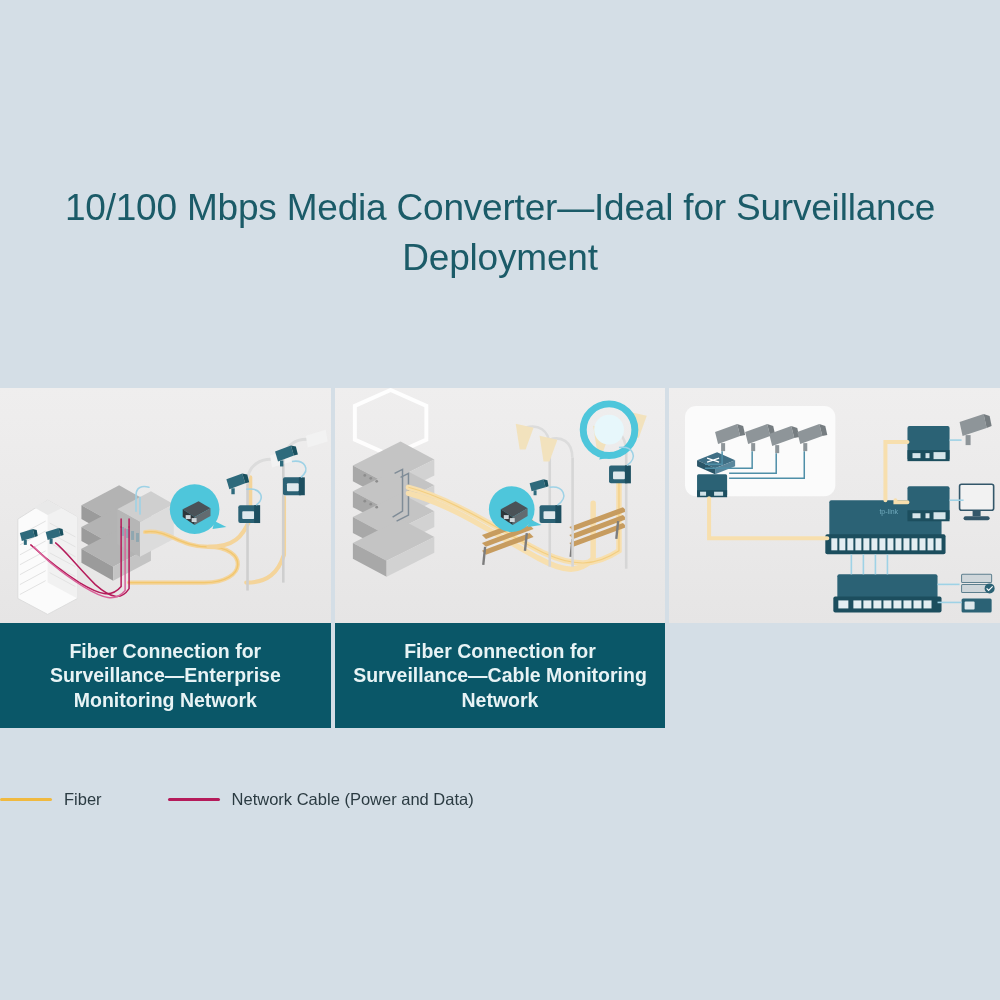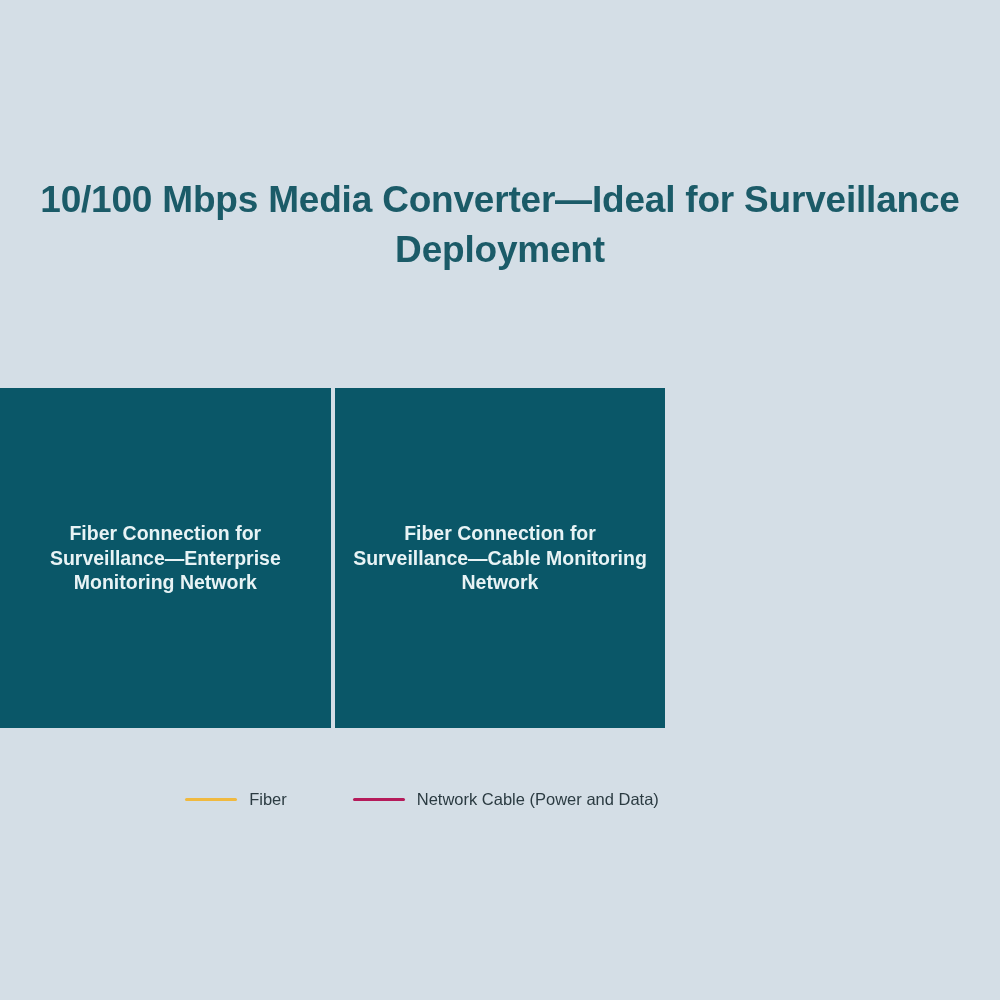--- a/index.html
+++ b/index.html
@@ -6,32 +6,32 @@
   html, body {
     width: 1000px; height: 1000px;
     background: #d4dee6;
     font-family: "Liberation Sans", sans-serif;
     overflow: hidden;
   }
   .page { position: relative; width: 1000px; height: 1000px; background: #d4dee6; }
 
   
   .title {
-    position: absolute; left: 0; top: 175px; width: 1000px;
+    position: absolute; left: 0; top: 183px; width: 1000px;
     text-align: center;
-    font-size: 37px; line-height: 50px; font-weight: 700;
+    font-size: 37px; line-height: 50px; font-weight: 400;
     color: #1b5b68; letter-spacing: -0.2px;
   }
 
   
   .strip {
     position: absolute; left: 0; top: 388px; width: 1000px; height: 340px;
     display: flex; gap: 4px;
   }
-  .panel { position: relative; flex: 1 1 0; display: flex; flex-direction: row; }
+  .panel { position: relative; flex: 1 1 0; display: flex; flex-direction: column; }
   .panel-art {
     position: relative; height: 235px; overflow: hidden;
     background: #ecebeb;
   }
   .panel-art::after{
     content:""; position:absolute; inset:0;
     background:linear-gradient(180deg,#efeeee 0%,#eae9e9 60%,#e6e5e5 100%);
     z-index:0;
   }
   .art-inner { position: absolute; inset: 0; z-index: 1; }
@@ -39,21 +39,21 @@
     flex: 1; background: #0a5768; color: #e8f3f5;
     display: flex; align-items: center; justify-content: center; text-align: center;
     font-size: 19.5px; line-height: 24.5px; font-weight: 700;
     padding: 4px 10px;
   }
   .caption.small { font-size: 18.5px; line-height: 23px; }
 
   
   .legend {
     position: absolute; left: 0; top: 790px; width: 844px;
-    display: flex; justify-content: center; align-items: center; gap: 0;
+    display: flex; justify-content: flex-start; align-items: center; gap: 0;
   }
   .legend-item { display: flex; align-items: center; }
   .legend-item + .legend-item { margin-left: 66px; }
   .legend-swatch { width: 52px; height: 3px; border-radius: 2px; margin-right: 12px; }
   .legend-label { font-size: 16.5px; color: #2b3b42; }
 
   
   .lbl { position: absolute; font-size: 6.2px; font-weight: 700; color: #3b4a52; white-space: pre; line-height: 8px; }
   .lbl.blue { color: #1d5f72; }
   .lbl.big { font-size: 8.5px; line-height: 10px; color: #15576a; }

